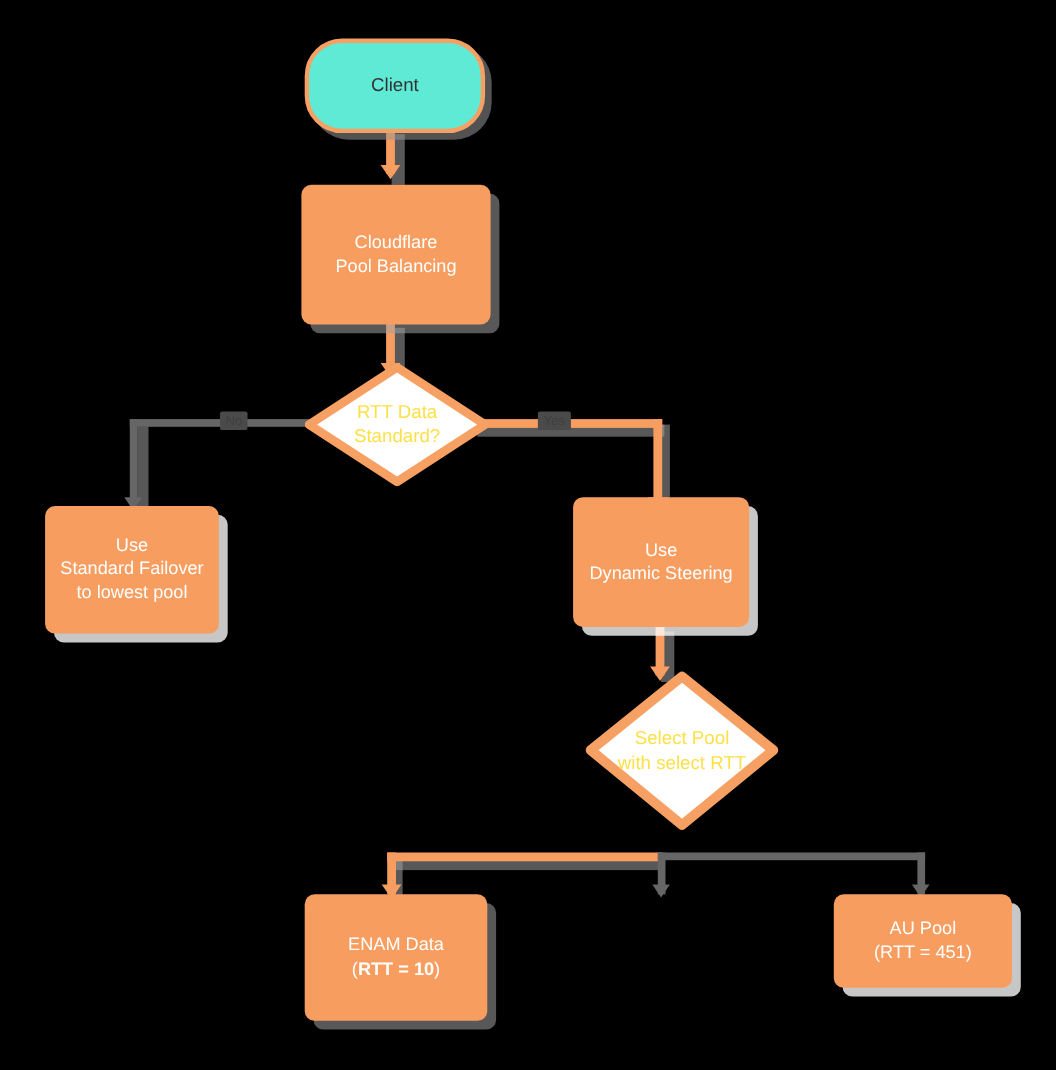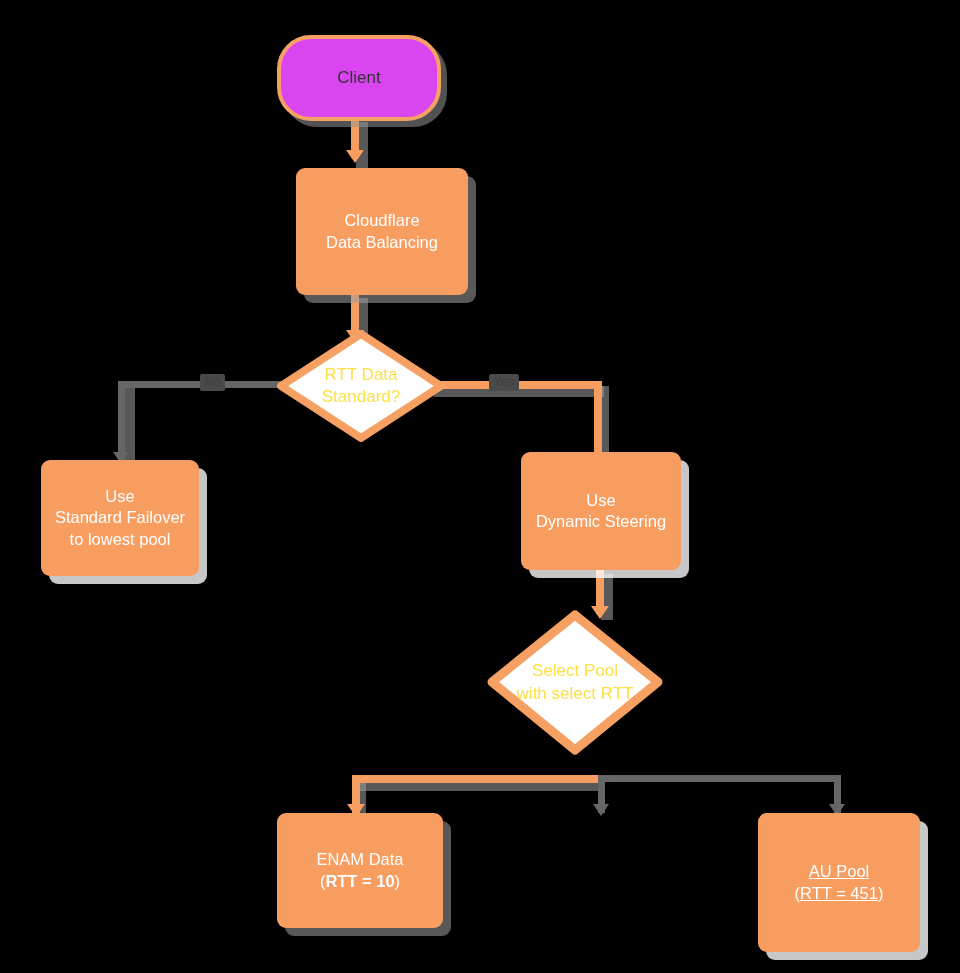--- a/index.html
+++ b/index.html
@@ -3,21 +3,21 @@
 <meta charset="utf-8">
 <style>
   html,body{margin:0;padding:0;background:#000;}
   body{width:960px;height:973px;font-family:"Liberation Sans",sans-serif;overflow:hidden;}
   #canvas{position:relative;width:960px;height:973px;background:#000;}
 
   .node{position:absolute;box-sizing:border-box;display:flex;align-items:center;
         justify-content:center;text-align:center;line-height:1.28;}
 
   
-  .terminal{background:#d946ef;border:4px solid #f6a163;border-radius:34px;
+  .terminal{background:#5eead4;border:4px solid #f6a163;border-radius:34px;
             color:#333;font-size:17px;
             box-shadow:6px 6px 0 0 rgba(150,150,150,.55);}
 
   
   .process{background:#f89d60;border-radius:9px;color:#fff;font-size:16.5px;
            box-shadow:8px 8px 0 0 rgba(160,160,160,.55);}
   .process.lightshadow{box-shadow:8px 8px 0 0 rgba(255,255,255,.78);}
 
   
   .decision{background:transparent;}
@@ -100,24 +100,24 @@
   <div class="edge">
     <div class="seg gray" style="left:598px;top:775px;width:243px;height:7px;"></div>
     <div class="seg gray" style="left:834px;top:775px;width:7px;height:38px;"></div>
     <div class="arrow down gray" style="left:829px;top:804px;"></div>
   </div>
 
   <div class="node terminal" style="left:277px;top:35px;width:164px;height:86px;">
     <span>Client</span>
   </div>
 
-  <div class="node process" style="left:274px;top:168px;width:172px;height:127px;margin-left:22px;">
+  <div class="node process" style="left:274px;top:168px;width:172px;height:127px;">
     <div>
       <div>Cloudflare</div>
-      <div>Data Balancing</div>
+      <div>Pool Balancing</div>
     </div>
   </div>
 
   <div class="node decision" style="left:277px;top:330px;width:168px;height:112px;">
     <svg class="dshape" viewBox="0 0 168 112" preserveAspectRatio="none">
       <polygon points="84,4 164,56 84,108 4,56" fill="#ffffff" stroke="#f6a163" stroke-width="8" stroke-linejoin="round"></polygon>
     </svg>
     <div class="dlabel">
       <div>RTT Data</div>
       <div>Standard?</div>
@@ -132,38 +132,38 @@
     </div>
   </div>
 
   <div class="node process lightshadow" style="left:521px;top:452px;width:160px;height:118px;">
     <div>
       <div>Use</div>
       <div>Dynamic Steering</div>
     </div>
   </div>
 
-  <div class="node decision" style="left:487px;top:610px;width:176px;height:145px;">
+  <div class="node decision" style="left:532px;top:610px;width:176px;height:145px;">
     <svg class="dshape" viewBox="0 0 176 145" preserveAspectRatio="none">
       <polygon points="88,5 171,72 88,140 5,72" fill="#ffffff" stroke="#f6a163" stroke-width="9" stroke-linejoin="round"></polygon>
     </svg>
     <div class="dlabel">
       <div>Select Pool</div>
       <div>with select RTT</div>
     </div>
   </div>
 
   <div class="node process" style="left:277px;top:813px;width:166px;height:115px;">
     <div>
       <div>ENAM Data</div>
       <div><span>(</span><span class="bold">RTT = 10</span><span>)</span></div>
     </div>
   </div>
 
 
-  <div class="node process lightshadow" style="left:758px;top:813px;width:162px;height:139px;text-decoration:underline;">
+  <div class="node process lightshadow" style="left:758px;top:813px;width:162px;height:85px;">
     <div>
       <div>AU Pool</div>
       <div>(RTT = 451)</div>
     </div>
   </div>
 
 </div>
 
 </body></html>

